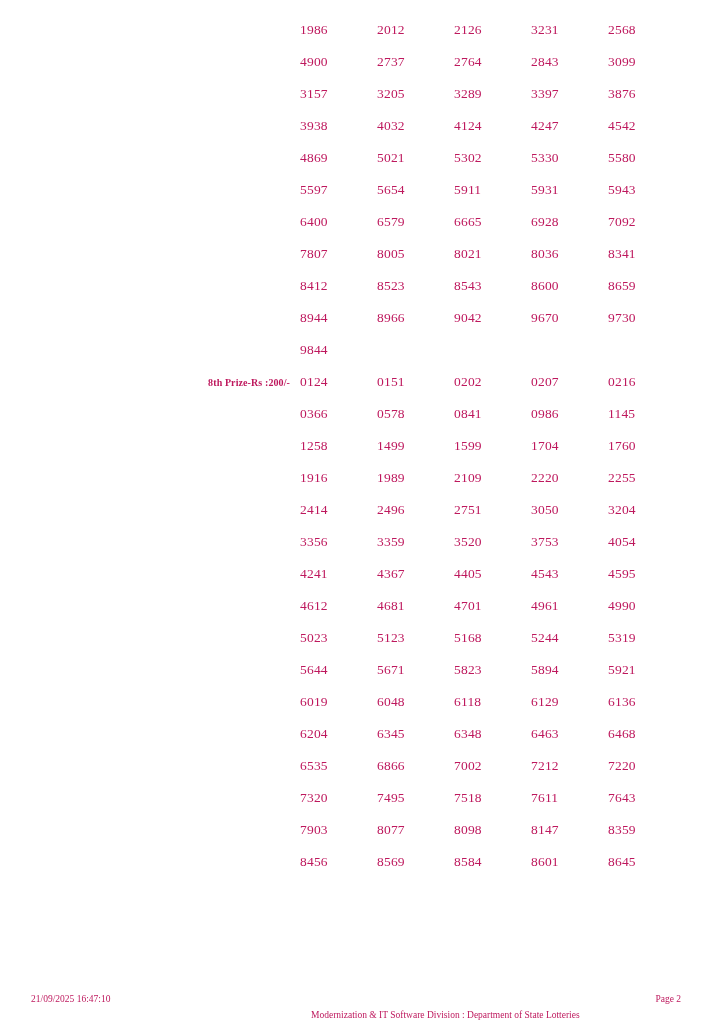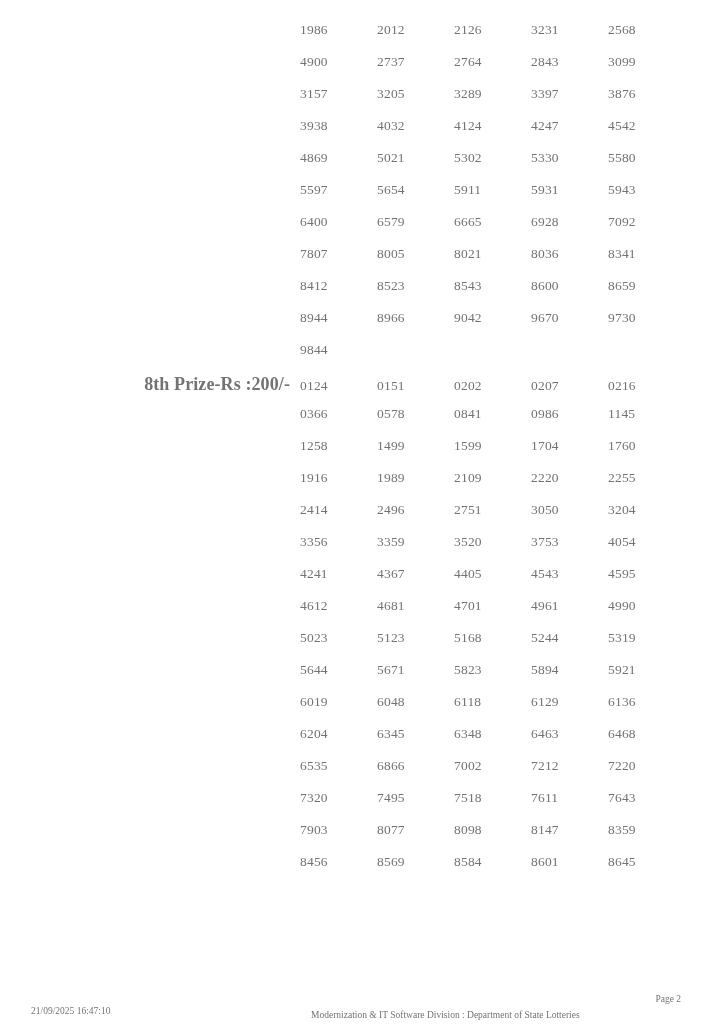--- a/index.html
+++ b/index.html
@@ -6,42 +6,42 @@
     margin: 0;
     padding: 0;
     background: #ffffff;
   }
   .page {
     position: relative;
     width: 724px;
     height: 1024px;
     background: #ffffff;
     font-family: "Liberation Serif", serif;
-    color: #737373;
+    color: #be185d;
     overflow: hidden;
     box-sizing: border-box;
   }
   .results {
     position: absolute;
     left: 0;
     top: 0;
     width: 724px;
   }
   .row {
     display: flex;
     align-items: baseline;
     height: 32px;
   }
   .row-label {
     width: 300px;
     text-align: right;
     padding-right: 10px;
     box-sizing: border-box;
     font-weight: bold;
-    font-size: 18px;
+    font-size: 10px;
     letter-spacing: 0.1px;
     white-space: nowrap;
   }
   .row-label.empty {
     font-weight: normal;
   }
   .nums {
     display: flex;
     flex: 1;
   }
@@ -58,21 +58,20 @@
     width: 724px;
     height: 16px;
     font-size: 9.5px;
     font-family: "Liberation Serif", serif;
   }
   .footer-left {
     position: absolute;
     left: 31px;
     top: 0;
     white-space: nowrap;
-    margin-top: 12px;
   }
   .footer-center {
     position: absolute;
     left: 311px;
     top: 16px;
     white-space: nowrap;
   }
   .footer-right {
     position: absolute;
     right: 43px;

